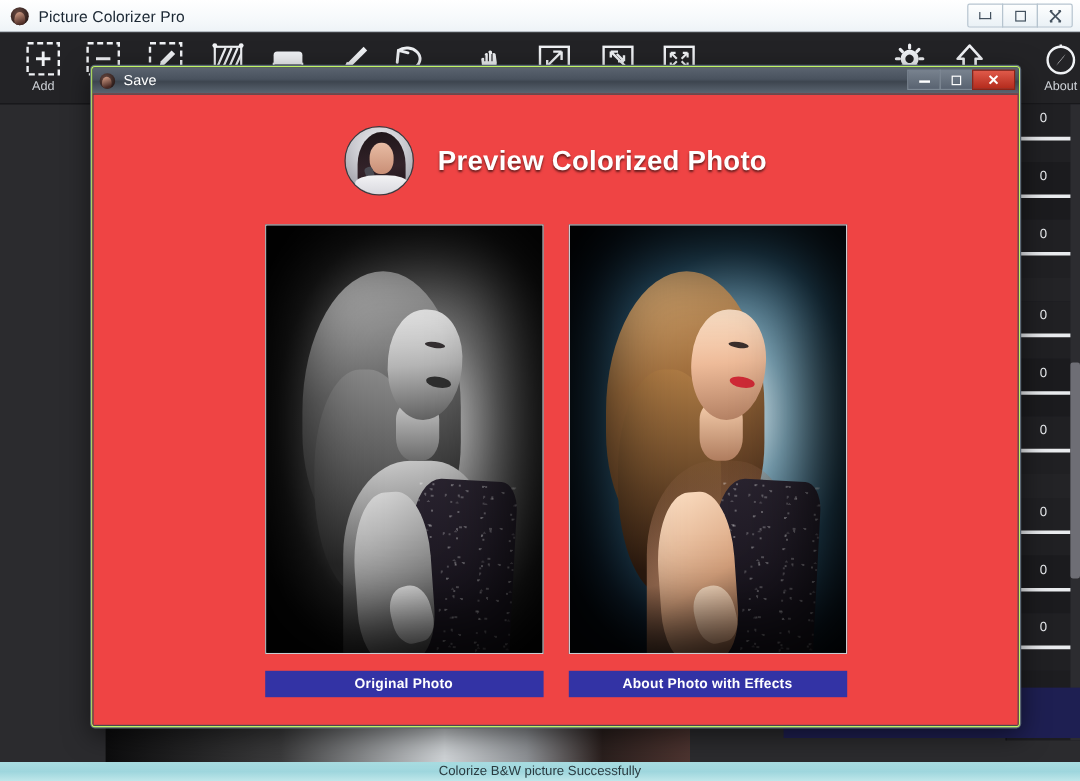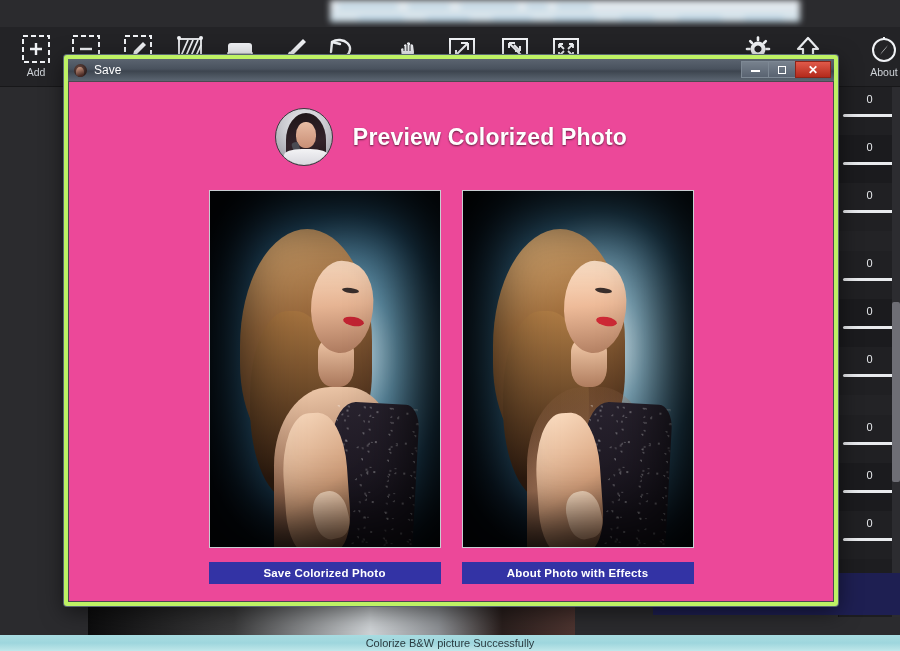--- a/index.html
+++ b/index.html
@@ -131,22 +131,22 @@
     display:flex; align-items:center; justify-content:center; gap:9px;
     color:#f2f3fb; font-size:15px;
   }
   .floppy { width:18px;height:18px; position:relative; flex:none;}
   .floppy .body{position:absolute;inset:0;background:#fff;border-radius:1px;}
   .floppy .shutter{position:absolute;left:4px;top:0;width:8px;height:7px;background:#1e1f52;}
   .floppy .label{position:absolute;left:3px;bottom:1px;width:12px;height:6px;background:#1e1f52;}
 
   
   .dialog {
-    position:absolute; left:64px; top:55px; width:774px; height:551px;
-    border:4px solid #bef264;
+    position:absolute; left:76px; top:55px; width:774px; height:551px;
+    border:1px solid #bef264;
     border-radius:3px;
     box-shadow: 0 0 0 1px #5a6773, 0 6px 22px rgba(0,0,0,.55);
     overflow:hidden;
     background:#2b2b2e;
   }
   .dlg-title {
     height:22px;
     background: linear-gradient(180deg,#5b6470 0%, #49525e 45%, #3d454f 55%, #5c6672 100%);
     display:flex; align-items:center; position:relative;
   }
@@ -171,21 +171,21 @@
   .dlg-btn.close{
     background: linear-gradient(180deg,#e05a4a 0%,#b32a1c 100%);
     border-color:#8e2317; width:36px;
   }
   .dlg-btn .g-min{width:9px;height:4px;border-bottom:2px solid #fff;}
   .dlg-btn .g-max{width:8px;height:8px;border:1.5px solid #fff;}
   .dlg-btn .g-x{font-weight:bold;font-size:12px;}
 
   .dlg-body{
     position:absolute; left:0; top:22px; right:0; bottom:0;
-    background:#ec4899;
+    background:#ef4444;
     border:1px solid #4a4a50;
   }
   .dlg-header{
     display:flex; align-items:center; justify-content:center;
     gap:20px; padding-top:26px; padding-bottom:24px;
   }
   .avatar{
     width:58px;height:58px;border-radius:50%;
     background: radial-gradient(circle at 50% 28%, #f0f0f2 0%, #c9c9cf 45%, #8e8e97 100%);
     position:relative; overflow:hidden; flex:none;
@@ -351,20 +351,38 @@
     <div class="bg-blur-row" style="left:226px;top:4px;  width:36px;"></div>
     <div class="bg-blur-row" style="left:28px; top:16px; width:46px;"></div>
     <div class="bg-blur-row" style="left:96px; top:16px; width:44px;"></div>
     <div class="bg-blur-row" style="left:162px;top:16px; width:40px;"></div>
     <div class="bg-blur-row" style="left:224px;top:16px; width:42px;"></div>
     <div class="bg-blur-row" style="left:290px;top:16px; width:34px;"></div>
     <div class="bg-blur-row" style="left:348px;top:16px; width:44px;"></div>
     <div class="bg-blur-row" style="left:414px;top:16px; width:40px;"></div>
   </div>
 
+  <div class="main-titlebar">
+    <div class="main-title-icon"></div>
+    <div class="main-title-text">Picture Colorizer Pro</div>
+    <div class="win-controls">
+      <div class="win-btn">
+          <span class="glyph-min"></span>
+        </div>
+      <div class="win-btn">
+          <span class="glyph-max"></span>
+        </div>
+      <div class="win-btn">
+        <svg width="13" height="13" viewBox="0 0 13 13">
+          <path d="M2 2 L11 11 M11 2 L2 11" stroke="#44525f" stroke-width="1.4" fill="none"></path>
+          <path d="M2 2 L4 2 M9 2 L11 2 M2 11 L4 11 M9 11 L11 11" stroke="#44525f" stroke-width="1.4"></path>
+        </svg>
+      </div>
+    </div>
+  </div>
 
   <div class="toolbar">
 
     <div class="tool" style="left:8px;">
       <div class="tool-ico">
         <svg class="ti" width="30" height="30" viewBox="0 0 30 30">
           <rect x="2" y="2" width="26" height="26" fill="none" stroke="#f0f2f5" stroke-width="2" stroke-dasharray="5,3"></rect>
           <path d="M15 9 V21 M9 15 H21" stroke="#f0f2f5" stroke-width="2.4"></path>
         </svg>
       </div>
@@ -597,42 +615,42 @@
           <span class="hair"></span>
             <span class="face"></span>
             <span class="mic"></span>
             <span class="dress"></span>
         </span>
         <span class="dlg-h1">Preview Colorized Photo</span>
       </div>
 
       <div class="cards">
 
-
         <div class="card">
           <div class="thumb">
-            <div class="portrait color1">
+            <div class="portrait mono">
               <div class="p-bg"></div>
               <div class="p-hair"></div>
                 <div class="p-hair2"></div>
               <div class="p-shoulder"></div>
                 <div class="p-dress"></div>
               <div class="p-arm"></div>
                 <div class="p-hand"></div>
               <div class="p-neck"></div>
                 <div class="p-face"></div>
               <div class="p-eye"></div>
                 <div class="p-lip"></div>
               <div class="p-vig"></div>
             </div>
           </div>
           <div class="btn-blue">
-            <span>Save Colorized Photo</span>
+            <span>Original Photo</span>
           </div>
         </div>
+
 
         <div class="card">
           <div class="thumb">
             <div class="portrait color2">
               <div class="p-bg"></div>
               <div class="p-hair"></div>
                 <div class="p-hair2"></div>
               <div class="p-shoulder"></div>
                 <div class="p-dress"></div>
               <div class="p-arm"></div>

